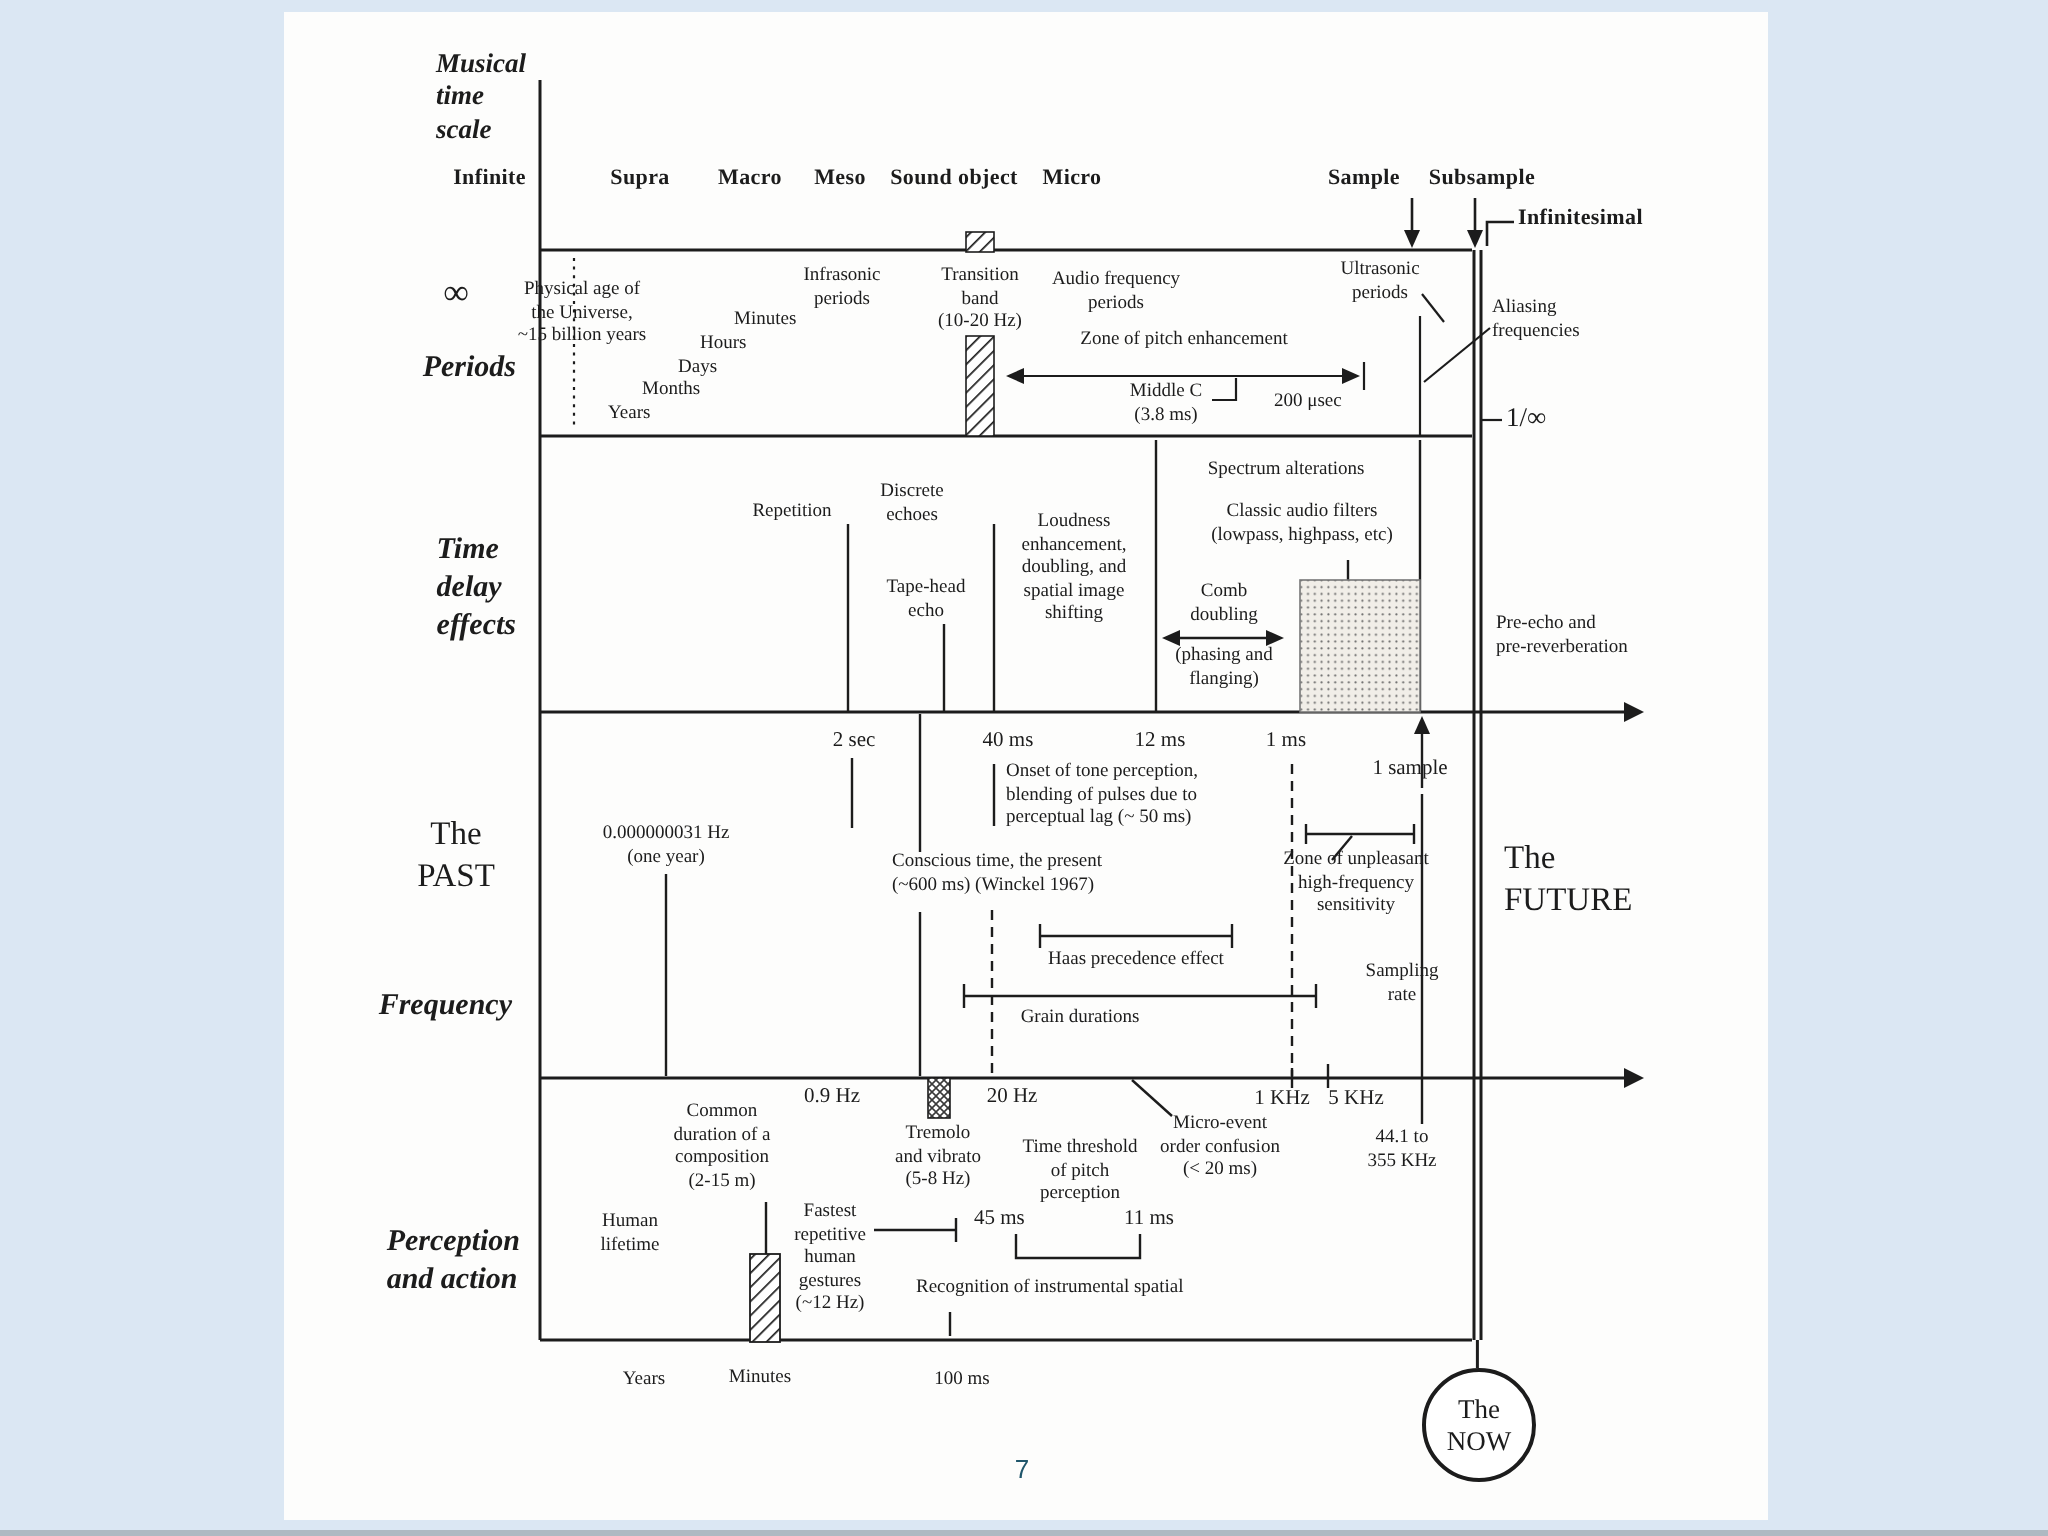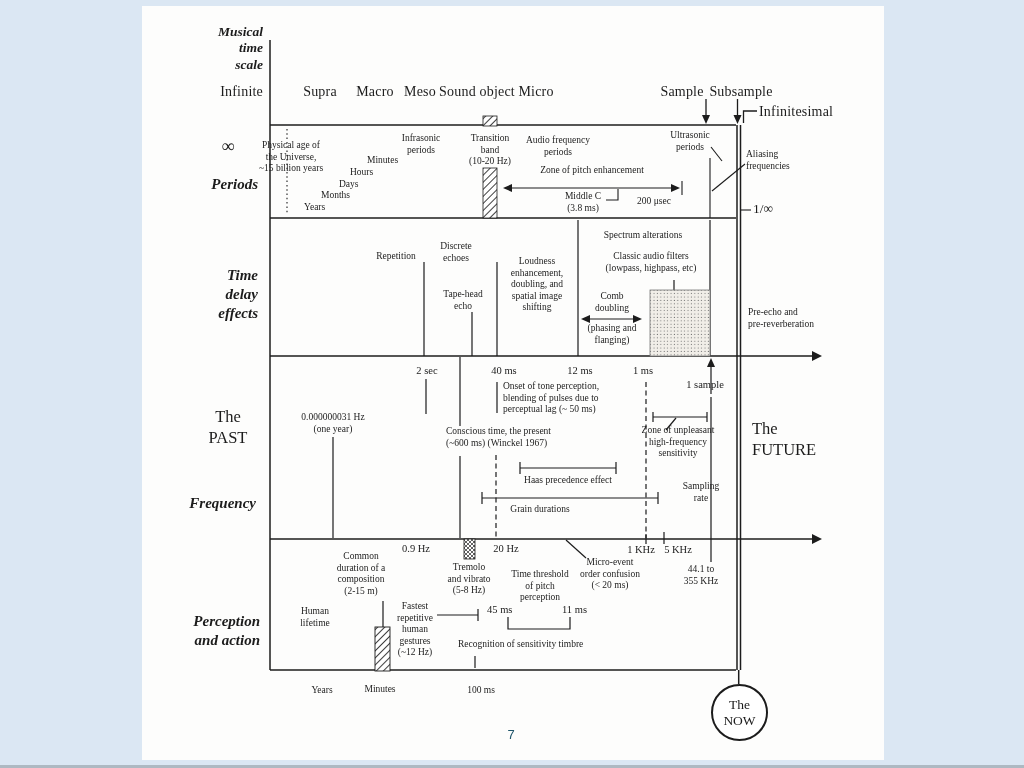--- a/index.html
+++ b/index.html
@@ -3,22 +3,22 @@
 <meta charset="utf-8">
 <style>
   *{margin:0;padding:0;box-sizing:border-box}
   html,body{width:1024px;height:768px}
   body{position:relative;background:#dbe7f3;font-family:"Liberation Serif","DejaVu Serif",serif;color:#1c1c1c;overflow:hidden}
   .page{position:absolute;left:142px;top:6px;width:742px;height:754px;background:#fdfdfc}
   .bottom-strip{position:absolute;left:0;bottom:0;width:1024px;height:3px;background:#aeb9c2}
   svg.lines{position:absolute;left:0;top:0;width:1024px;height:768px}
   .lbl{position:absolute;font-size:9.5px;line-height:1.22;white-space:pre-line;color:#1c1c1c}
   .c{transform:translateX(-50%);text-align:center}
-  .r{transform:translateX(-100%);text-align:right}
-  .b{font-weight:400;font-size:14px;letter-spacing:.2px}
+  .r{transform:translateX(-100%);}
+  .b{font-weight:700;font-size:11px;letter-spacing:.2px}
   .ib{font-weight:700;font-style:italic;font-size:13.5px}
   .h{font-style:italic;font-weight:700;font-size:15px;line-height:1.25}
   .big{font-size:16.5px;line-height:1.25}
   .n{font-size:10.5px}
   .inf{font-size:18px}
   .inf2{font-size:13.5px}
   .now{position:absolute;left:711px;top:684px;width:57px;height:57px;border:2.5px solid #1c1c1c;border-radius:50%;
        background:#fff;display:flex;align-items:center;justify-content:center;text-align:center;
        font-size:13.5px;line-height:1.15;white-space:pre-line}
   .pageno{position:absolute;left:511px;top:727px;transform:translateX(-50%);color:#20566b;font-size:13px;font-family:"Liberation Sans",sans-serif}
@@ -246,21 +246,21 @@
 and action</div>
 <div class="lbl c" style="left:315px;top:606px">Human
 lifetime</div>
 <div class="lbl c" style="left:415px;top:601px">Fastest
 repetitive
 human
 gestures
 (~12 Hz)</div>
 <div class="lbl n" style="left:487px;top:604px">45 ms</div>
 <div class="lbl n" style="left:562px;top:604px">11 ms</div>
-<div class="lbl" style="left:458px;top:639px">Recognition of sensitivity timbre</div>
+<div class="lbl" style="left:458px;top:639px">Recognition of instrumental spatial</div>
 <div class="lbl c" style="left:322px;top:685px">Years</div>
 <div class="lbl c" style="left:380px;top:684px">Minutes</div>
 <div class="lbl c" style="left:481px;top:685px">100 ms</div>
 
 <div class="now">The
 NOW</div>
 <div class="pageno">7</div>
 
 <div class="bottom-strip"></div>
 

